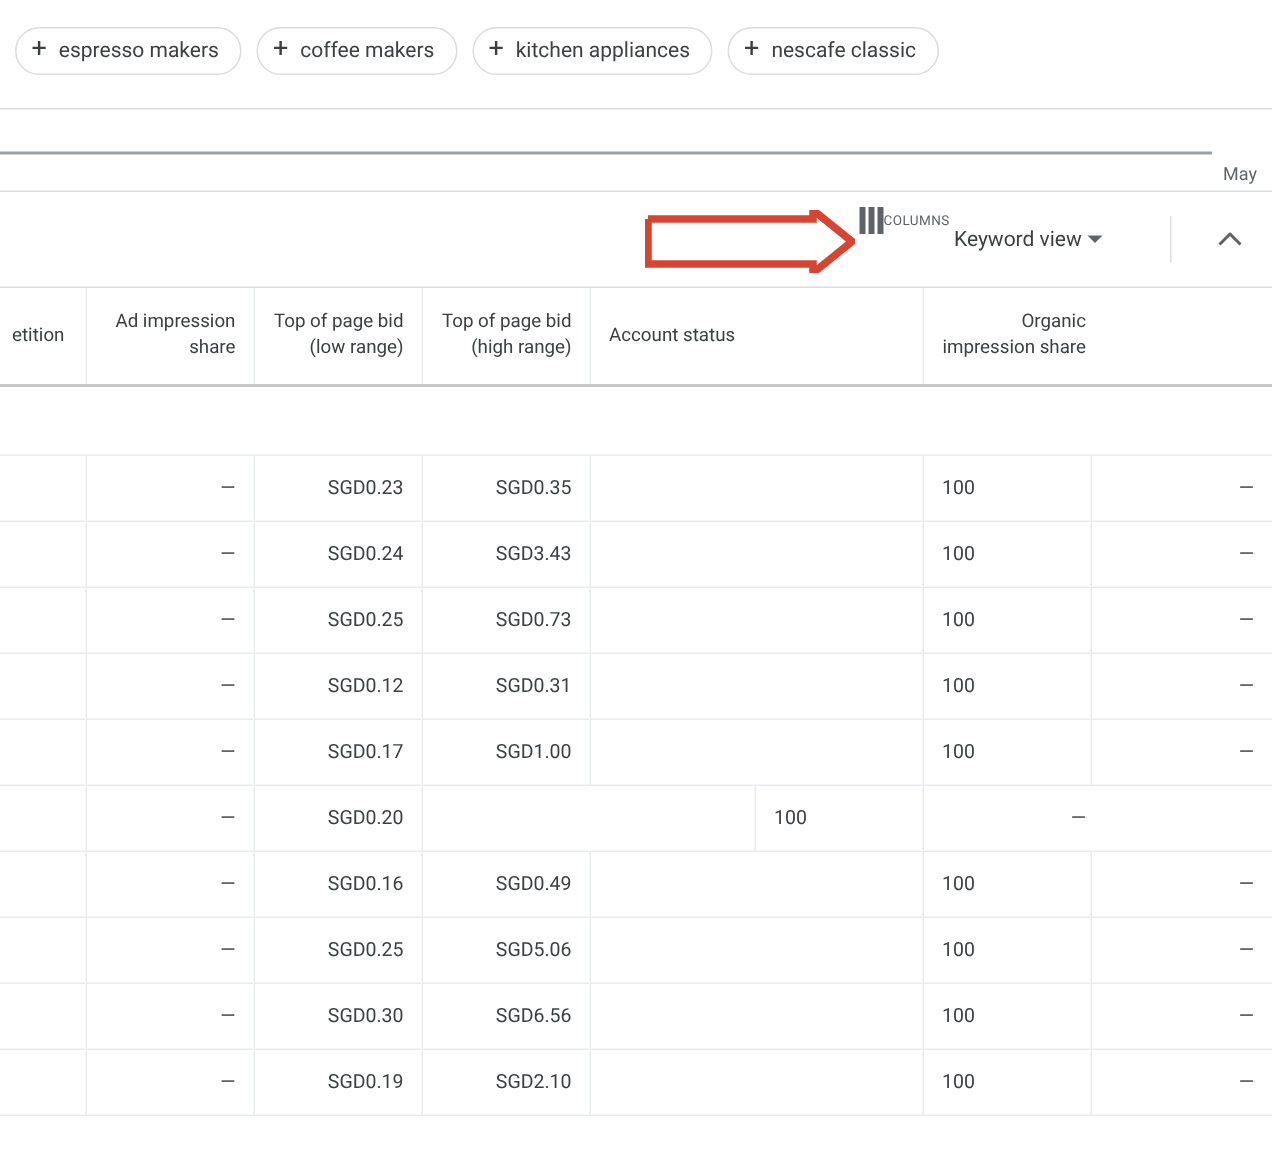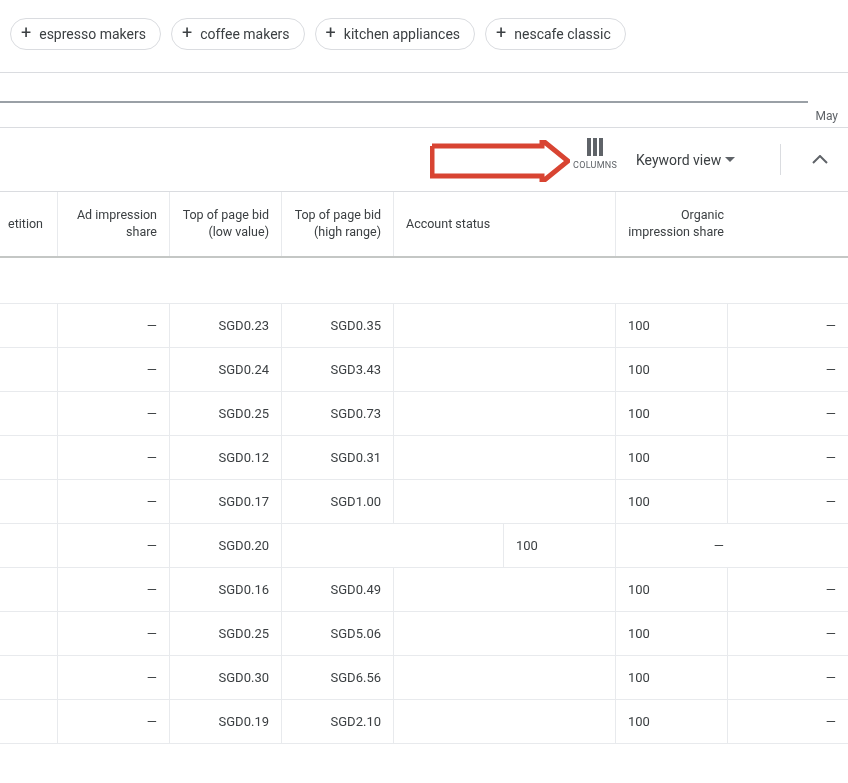--- a/index.html
+++ b/index.html
@@ -70,21 +70,21 @@
     position: absolute;
     left: 430px;
     top: 12px;
     pointer-events: none;
   }
   .columns-btn {
     position: absolute;
     left: 573px;
     top: 8px;
     display: flex;
-    flex-direction: column;
+    flex-direction: row;
     align-items: center;
     cursor: pointer;
   }
   .columns-icon {
     display: flex;
     gap: 2px;
     height: 18px;
     margin-top: 2px;
   }
   .columns-icon span {
@@ -258,21 +258,21 @@
 
 <div class="table-wrap">
   <div class="thead">
     <div class="th c0">
         <span>etition</span>
       </div>
     <div class="th c1">
         <span>Ad impression share</span>
       </div>
     <div class="th c2">
-        <span>Top of page bid (low value)</span>
+        <span>Top of page bid (low range)</span>
       </div>
     <div class="th c3">
         <span>Top of page bid (high range)</span>
       </div>
     <div class="th c4 left">
         <span>Account status</span>
       </div>
     <div class="th c6">
         <span>Organic impression share</span>
       </div>

